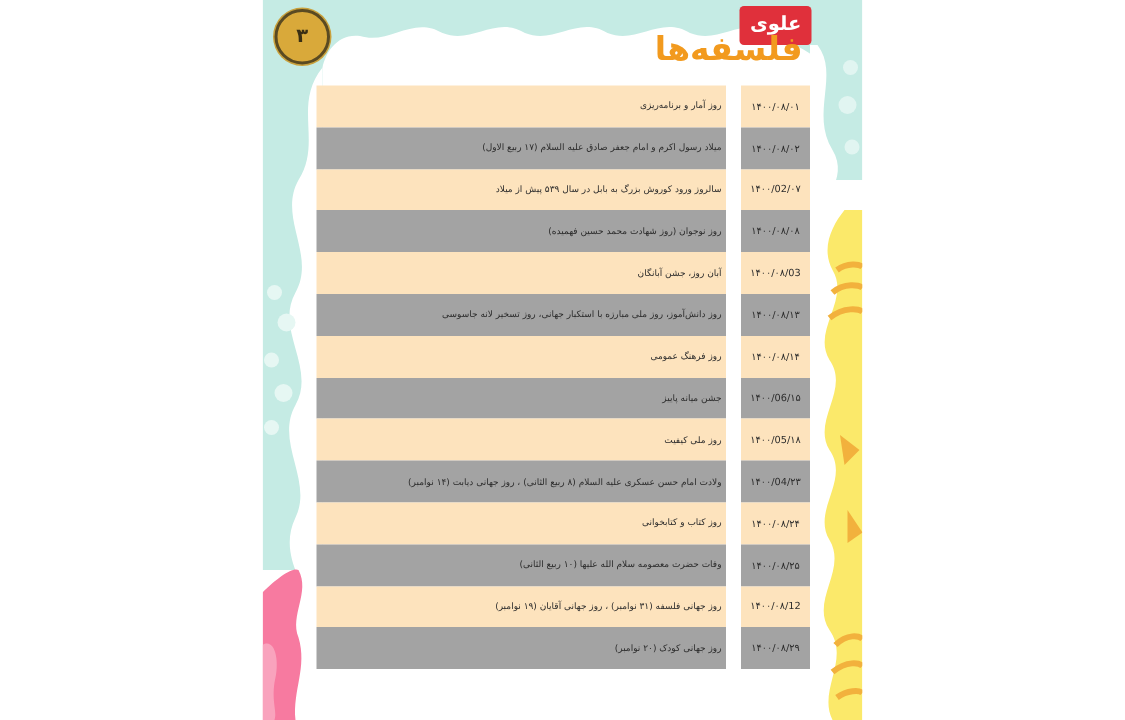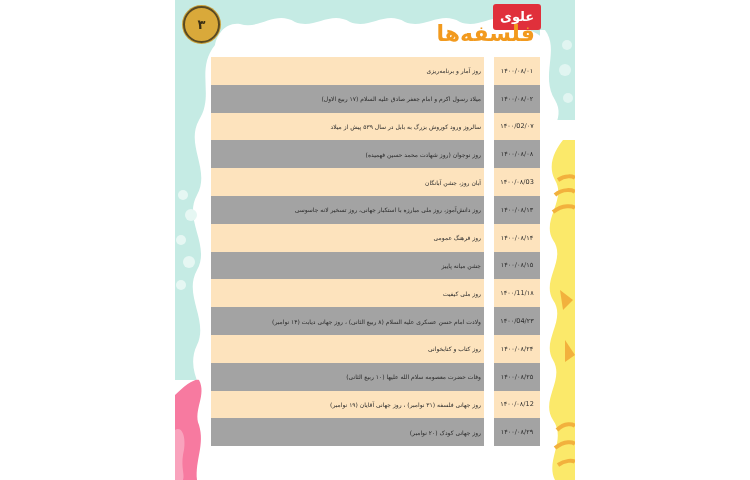--- a/index.html
+++ b/index.html
@@ -149,24 +149,24 @@
     <div class="row odd">
         <span class="date-text">۱۴۰۰/۰۸/03</span>
       </div>
     <div class="row even">
         <span class="date-text">۱۴۰۰/۰۸/۱۳</span>
       </div>
     <div class="row odd">
         <span class="date-text">۱۴۰۰/۰۸/۱۴</span>
       </div>
     <div class="row even">
-        <span class="date-text">۱۴۰۰/۰۸/۱۵</span>
+        <span class="date-text">۱۴۰۰/06/۱۵</span>
       </div>
     <div class="row odd">
-        <span class="date-text">۱۴۰۰/11/۱۸</span>
+        <span class="date-text">۱۴۰۰/05/۱۸</span>
       </div>
     <div class="row even">
         <span class="date-text">۱۴۰۰/04/۲۳</span>
       </div>
     <div class="row odd">
         <span class="date-text">۱۴۰۰/۰۸/۲۴</span>
       </div>
     <div class="row even">
         <span class="date-text">۱۴۰۰/۰۸/۲۵</span>
       </div>

